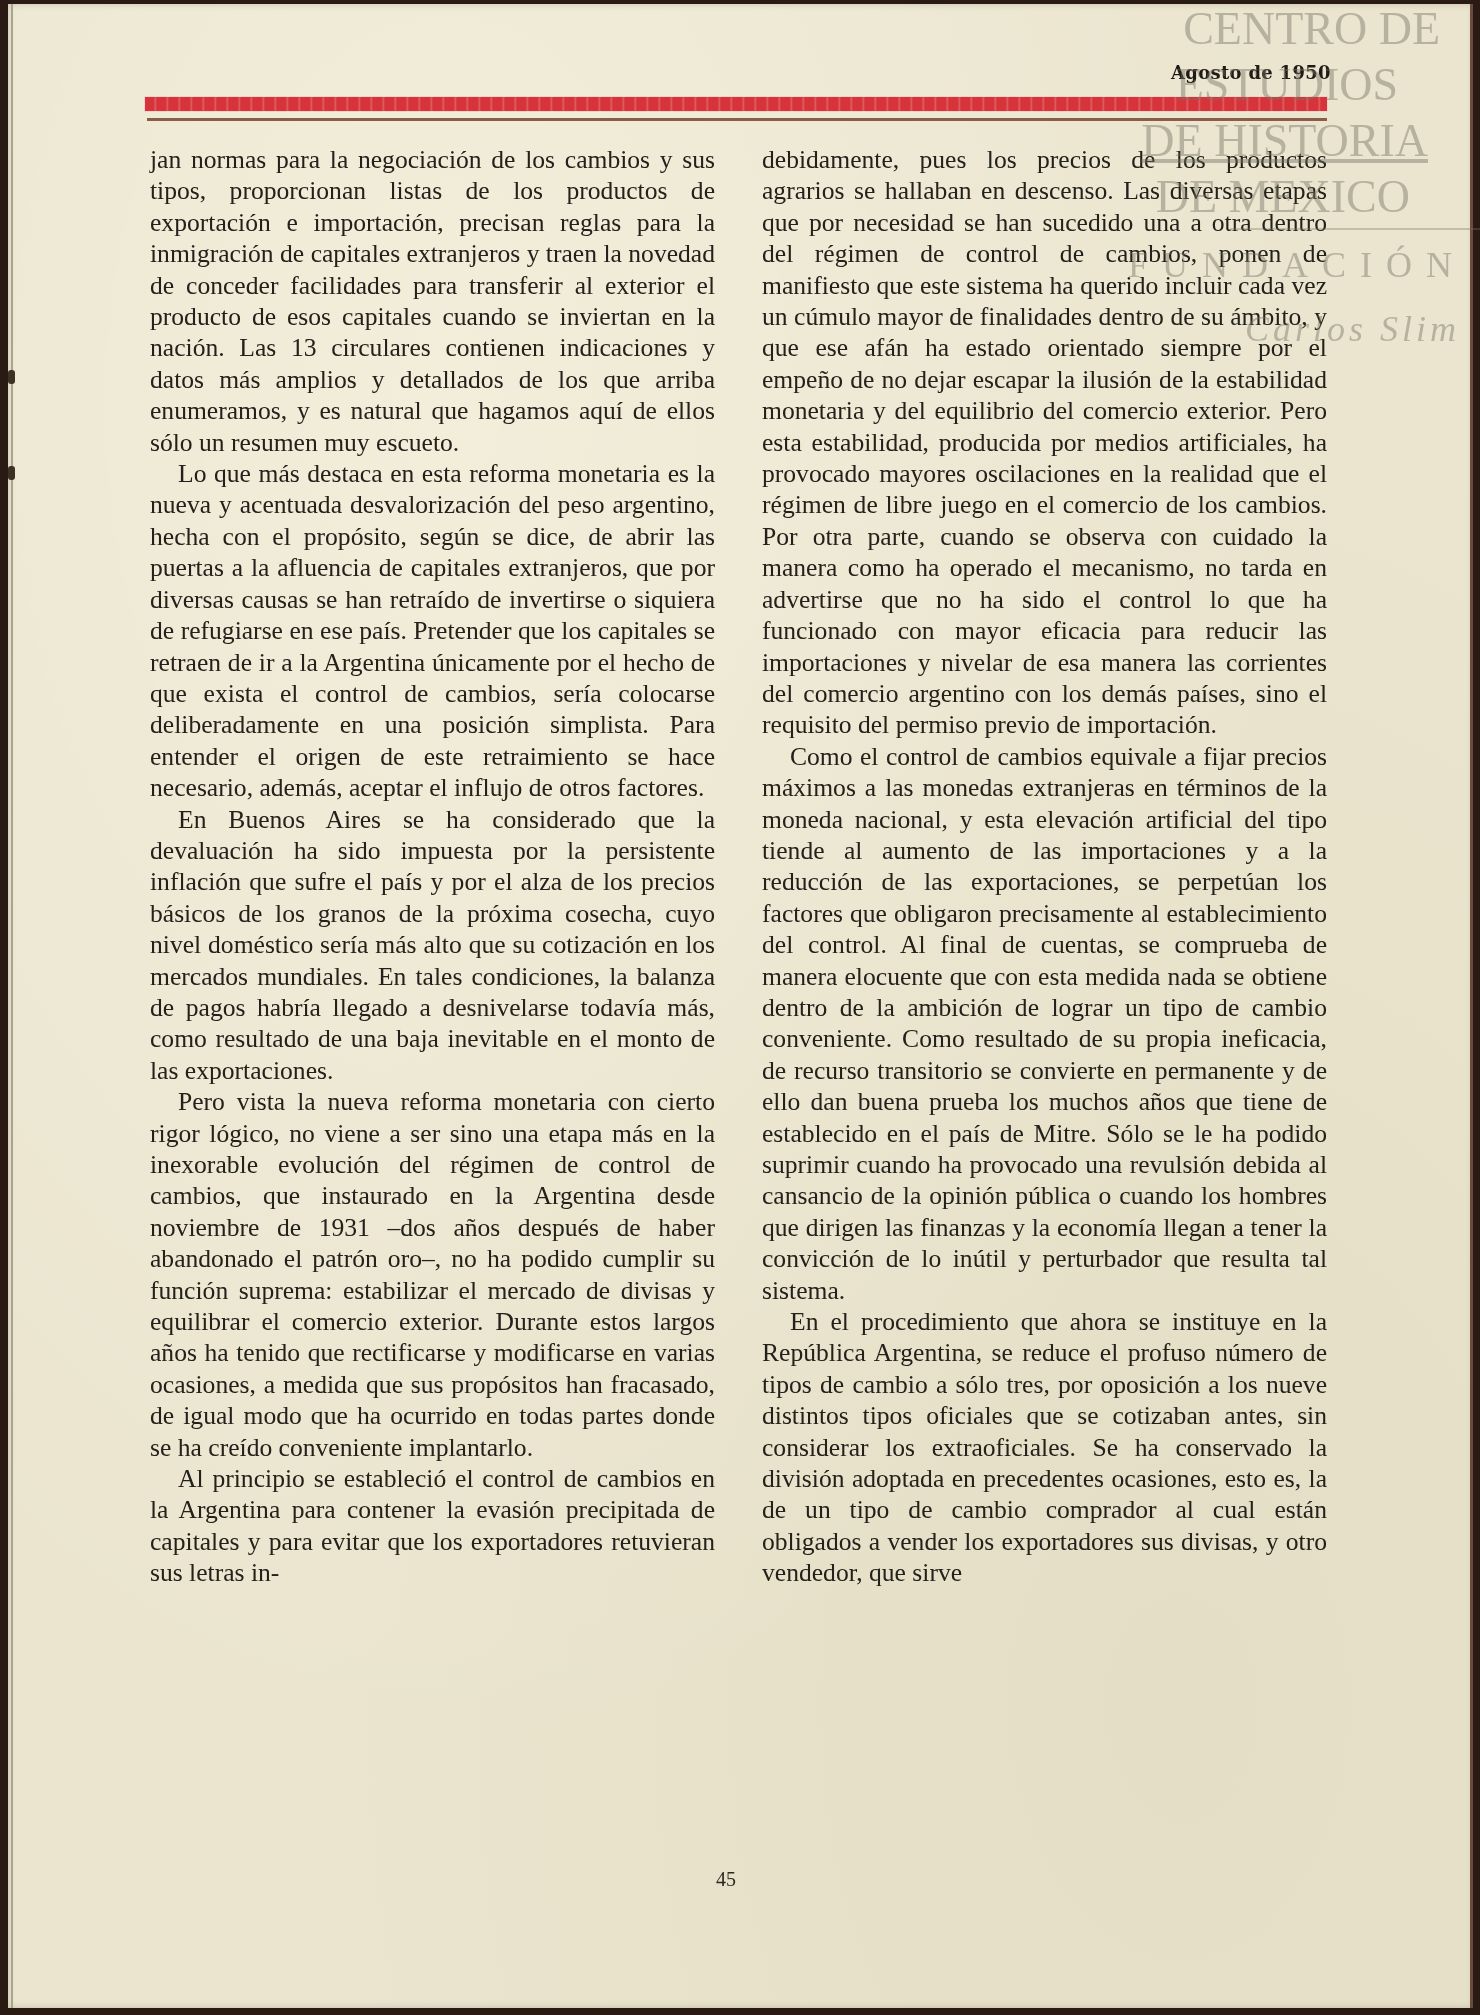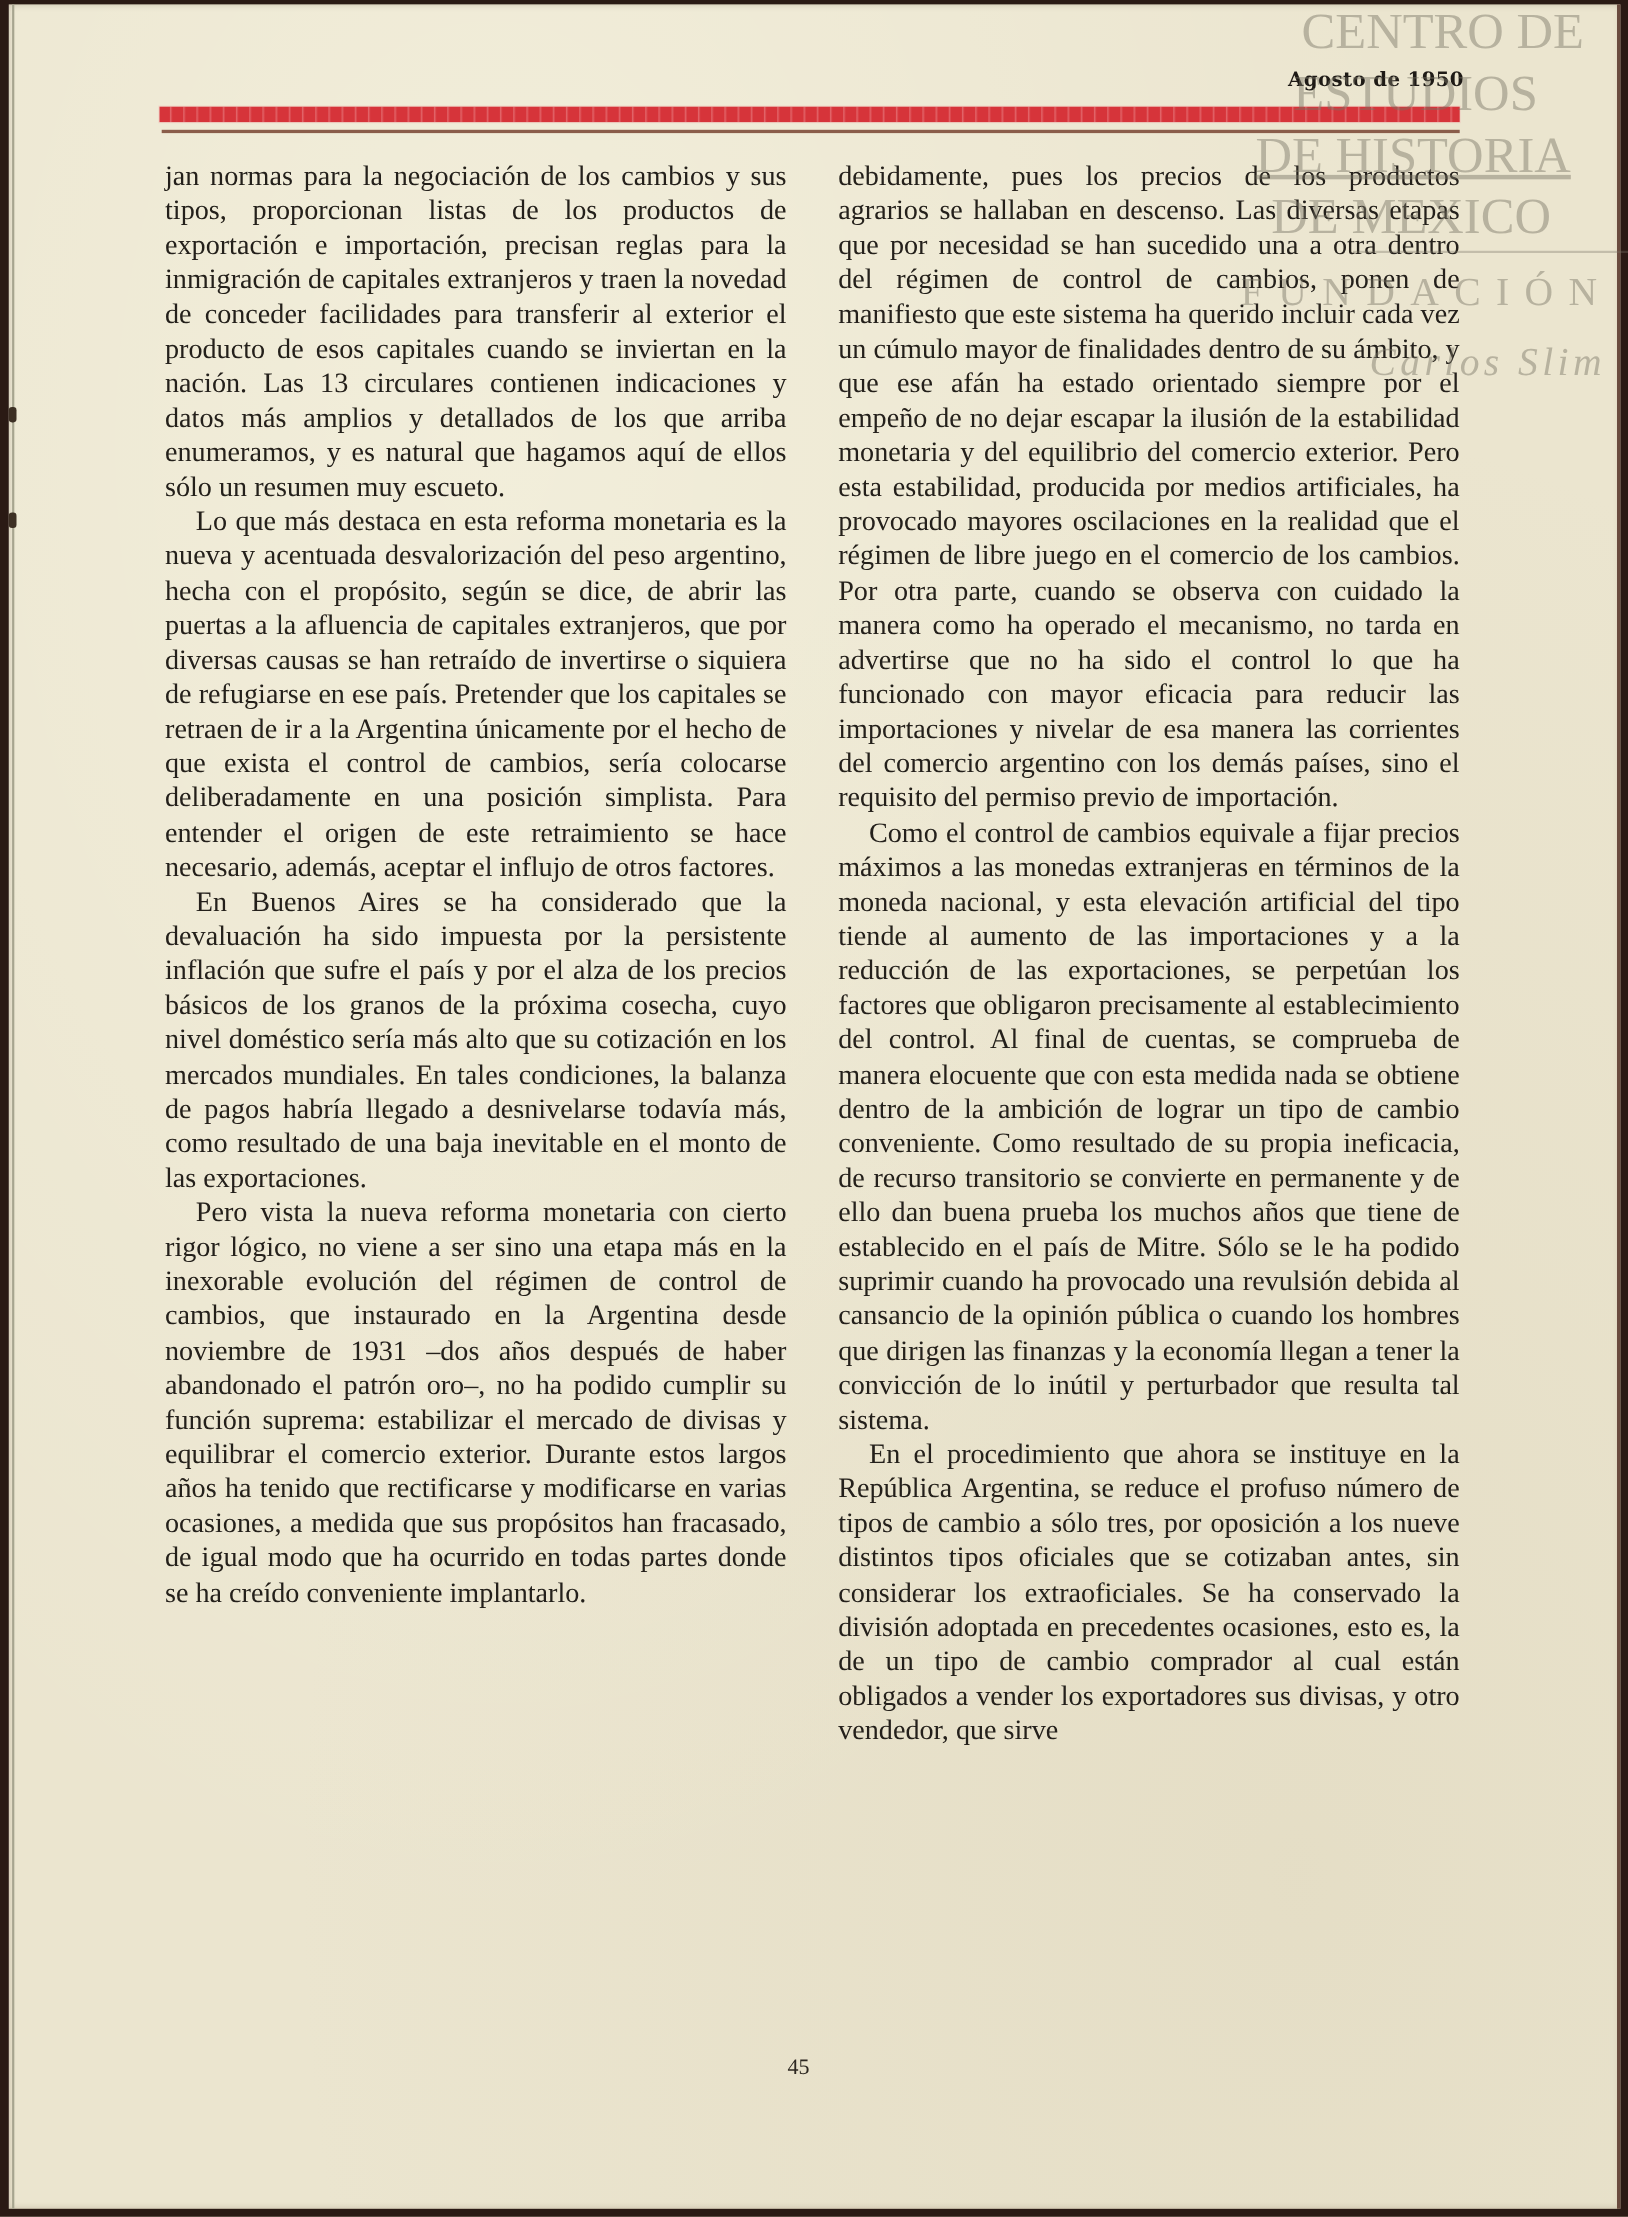--- a/index.html
+++ b/index.html
@@ -155,20 +155,21 @@
 
   <div class="header-date">Agosto de 1950</div>
   <div class="red-rule"></div>
   <div class="thin-rule"></div>
 
   <div class="column col-left">
     <p class="para cont">jan normas para la negociación de los cambios y sus tipos, proporcionan listas de los productos de exportación e importación, precisan reglas para la inmigración de capitales extranjeros y traen la novedad de conceder facilidades para transferir al exterior el producto de esos capitales cuando se inviertan en la nación. Las 13 circulares contienen indicaciones y datos más amplios y detallados de los que arriba enumeramos, y es natural que hagamos aquí de ellos sólo un resumen muy escueto.</p>
     <p class="para">Lo que más destaca en esta reforma monetaria es la nueva y acentuada desvalorización del peso argentino, hecha con el propósito, según se dice, de abrir las puertas a la afluencia de capitales extranjeros, que por diversas causas se han retraído de invertirse o siquiera de refugiarse en ese país. Pretender que los capitales se retraen de ir a la Argentina únicamente por el hecho de que exista el control de cambios, sería colocarse deliberadamente en una posición simplista. Para entender el origen de este retraimiento se hace necesario, además, aceptar el influjo de otros factores.</p>
     <p class="para">En Buenos Aires se ha considerado que la devaluación ha sido impuesta por la persistente inflación que sufre el país y por el alza de los precios básicos de los granos de la próxima cosecha, cuyo nivel doméstico sería más alto que su cotización en los mercados mundiales. En tales condiciones, la balanza de pagos habría llegado a desnivelarse todavía más, como resultado de una baja inevitable en el monto de las exportaciones.</p>
     <p class="para">Pero vista la nueva reforma monetaria con cierto rigor lógico, no viene a ser sino una etapa más en la inexorable evolución del régimen de control de cambios, que instaurado en la Argentina desde noviembre de 1931 –dos años después de haber abandonado el patrón oro–, no ha podido cumplir su función suprema: estabilizar el mercado de divisas y equilibrar el comercio exterior. Durante estos largos años ha tenido que rectificarse y modificarse en varias ocasiones, a medida que sus propósitos han fracasado, de igual modo que ha ocurrido en todas partes donde se ha creído conveniente implantarlo.</p>
+    <p class="para">Al principio se estableció el control de cambios en la Argentina para contener la evasión precipitada de capitales y para evitar que los exportadores retuvieran sus letras in-</p>
   </div>
 
   <div class="column col-right">
     <p class="para cont">debidamente, pues los precios de los productos agrarios se hallaban en descenso. Las diversas etapas que por necesidad se han sucedido una a otra dentro del régimen de control de cambios, ponen de manifiesto que este sistema ha querido incluir cada vez un cúmulo mayor de finalidades dentro de su ámbito, y que ese afán ha estado orientado siempre por el empeño de no dejar escapar la ilusión de la estabilidad monetaria y del equilibrio del comercio exterior. Pero esta estabilidad, producida por medios artificiales, ha provocado mayores oscilaciones en la realidad que el régimen de libre juego en el comercio de los cambios. Por otra parte, cuando se observa con cuidado la manera como ha operado el mecanismo, no tarda en advertirse que no ha sido el control lo que ha funcionado con mayor eficacia para reducir las importaciones y nivelar de esa manera las corrientes del comercio argentino con los demás países, sino el requisito del permiso previo de importación.</p>
     <p class="para">Como el control de cambios equivale a fijar precios máximos a las monedas extranjeras en términos de la moneda nacional, y esta elevación artificial del tipo tiende al aumento de las importaciones y a la reducción de las exportaciones, se perpetúan los factores que obligaron precisamente al establecimiento del control. Al final de cuentas, se comprueba de manera elocuente que con esta medida nada se obtiene dentro de la ambición de lograr un tipo de cambio conveniente. Como resultado de su propia ineficacia, de recurso transitorio se convierte en permanente y de ello dan buena prueba los muchos años que tiene de establecido en el país de Mitre. Sólo se le ha podido suprimir cuando ha provocado una revulsión debida al cansancio de la opinión pública o cuando los hombres que dirigen las finanzas y la economía llegan a tener la convicción de lo inútil y perturbador que resulta tal sistema.</p>
     <p class="para">En el procedimiento que ahora se instituye en la República Argentina, se reduce el profuso número de tipos de cambio a sólo tres, por oposición a los nueve distintos tipos oficiales que se cotizaban antes, sin considerar los extraoficiales. Se ha conservado la división adoptada en precedentes ocasiones, esto es, la de un tipo de cambio comprador al cual están obligados a vender los exportadores sus divisas, y otro vendedor, que sirve</p>
   </div>
 
   <div class="page-number">45</div>
 </div>

